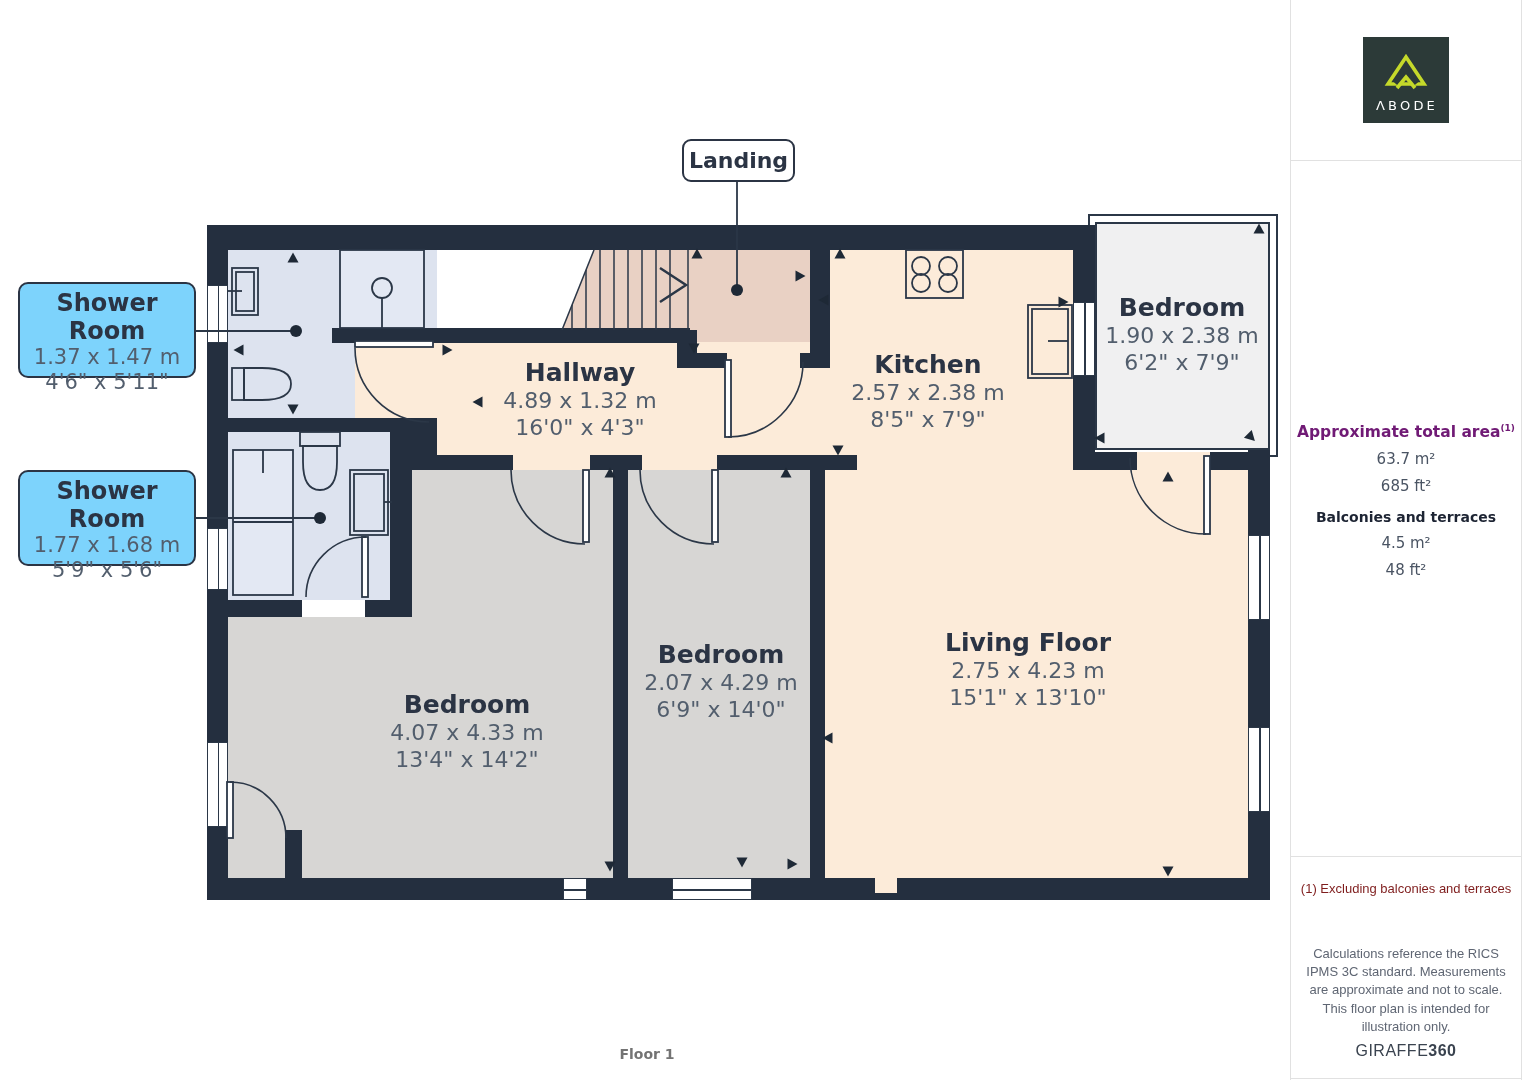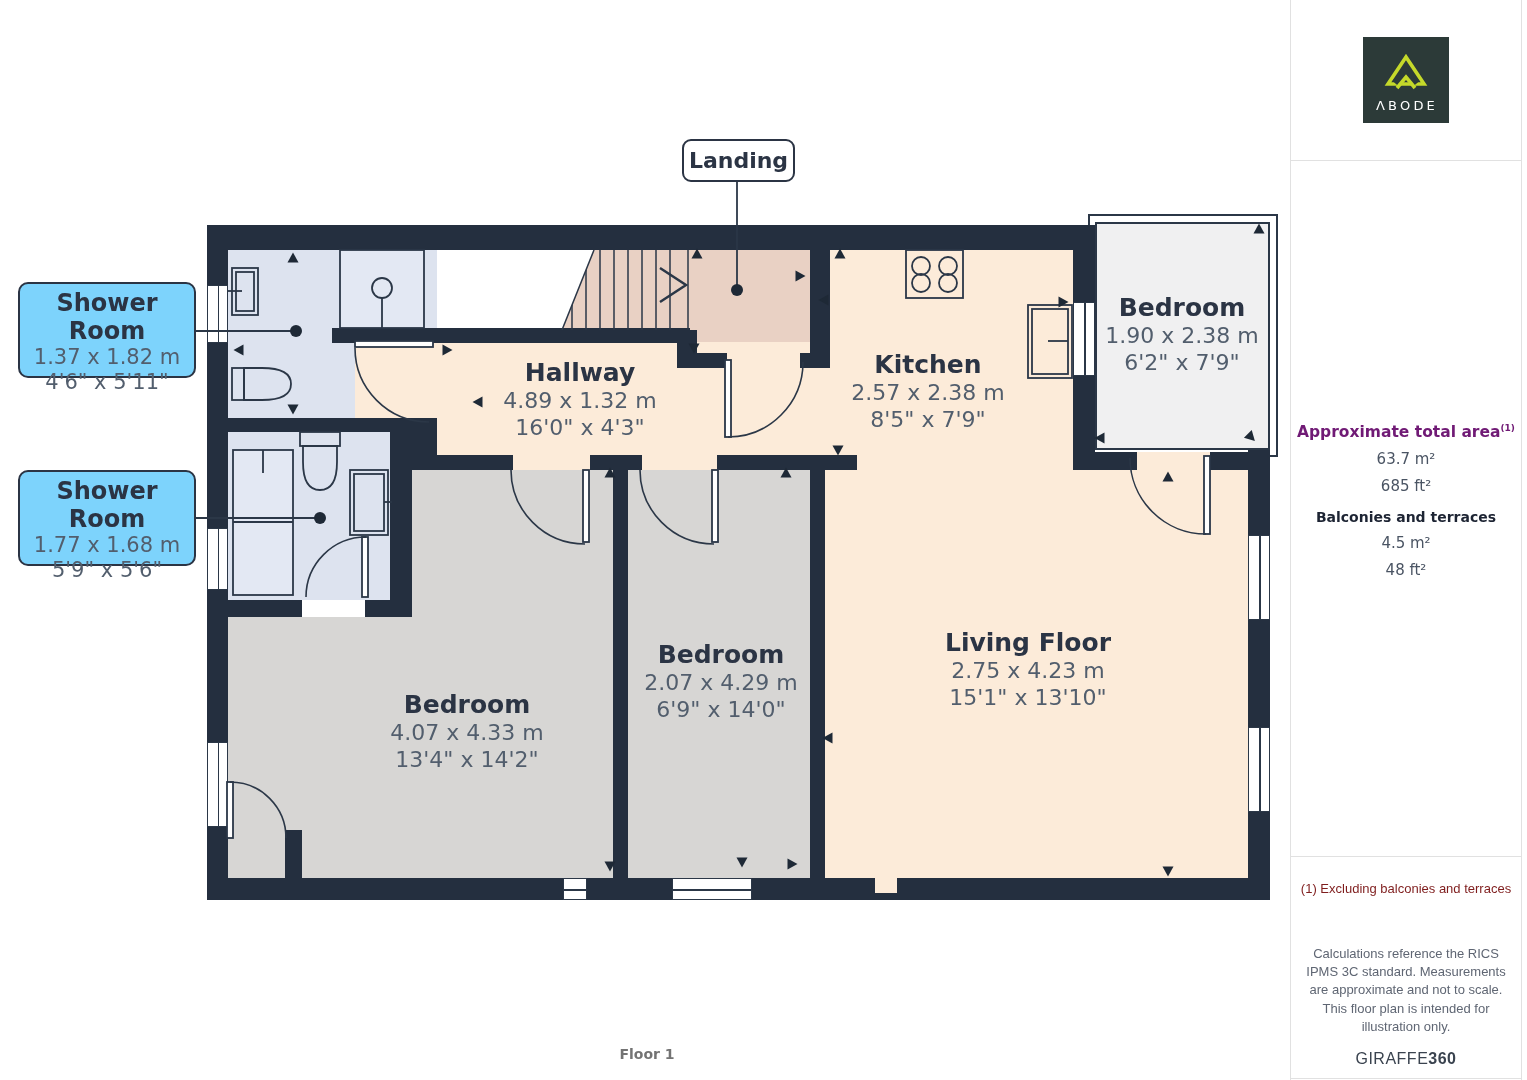--- a/index.html
+++ b/index.html
@@ -32,21 +32,21 @@
   .sb-sec2{height:695px;box-sizing:border-box;padding-top:262px;text-align:center;}
   .sb-heading{font-weight:bold;font-size:15.5px;color:#701a75;}
   .sb-heading sup{font-size:9px;}
   .sb-val{font-size:15px;color:#4a5463;margin-top:9px;}
   .sb-sub{font-weight:bold;font-size:14px;color:#1d2433;margin-top:14px;}
   .sb-sec3{height:62px;border-top:1px solid #e1e1e1;display:flex;align-items:center;justify-content:center;
     font-family:"Liberation Sans",sans-serif;font-size:13px;color:#7f1d1d;}
   .sb-sec4{height:160px;border-bottom:1px solid #e1e1e1;box-sizing:border-box;padding:26px 13px 0 13px;
     text-align:center;font-family:"Liberation Sans",sans-serif;}
   .sb-disclaimer{font-size:13px;line-height:1.4;color:#5f6673;}
-  .sb-brand{margin-top:14px;font-size:16px;color:#3a434f;letter-spacing:.5px;}
+  .sb-brand{margin-top:6px;font-size:16px;color:#3a434f;letter-spacing:.5px;}
   .sb-brand b{font-weight:bold;}
 </style>
 </head>
 <body>
 
 <div id="stage">
   <div id="plan">
 
     <div class="floor" style="left:228px;top:248px;width:209px;height:170px;background:#dde3ef;"></div>
     <div class="floor" style="left:228px;top:432px;width:162px;height:168px;background:#dde3ef;"></div>
@@ -221,21 +221,21 @@
         <polygon points="0,-5.5 5.5,4.5 -5.5,4.5" transform="translate(792,864) rotate(90)"></polygon>
       </g>
     </svg>
 
     <div class="landing-box">
       <span>Landing</span>
     </div>
 
     <div class="callout" style="left:18px;top:282px;">
       <div class="co-title">Shower Room</div>
-      <div class="co-dim">1.37 x 1.82 m</div>
+      <div class="co-dim">1.37 x 1.47 m</div>
       <div class="co-dim">4'6" x 5'11"</div>
     </div>
     <div class="callout" style="left:18px;top:470px;">
       <div class="co-title">Shower Room</div>
       <div class="co-dim">1.77 x 1.68 m</div>
       <div class="co-dim">5'9" x 5'6"</div>
     </div>
 
     <div class="room-label" style="left:580px;top:358px;">
       <div class="rl-title">Hallway</div>

